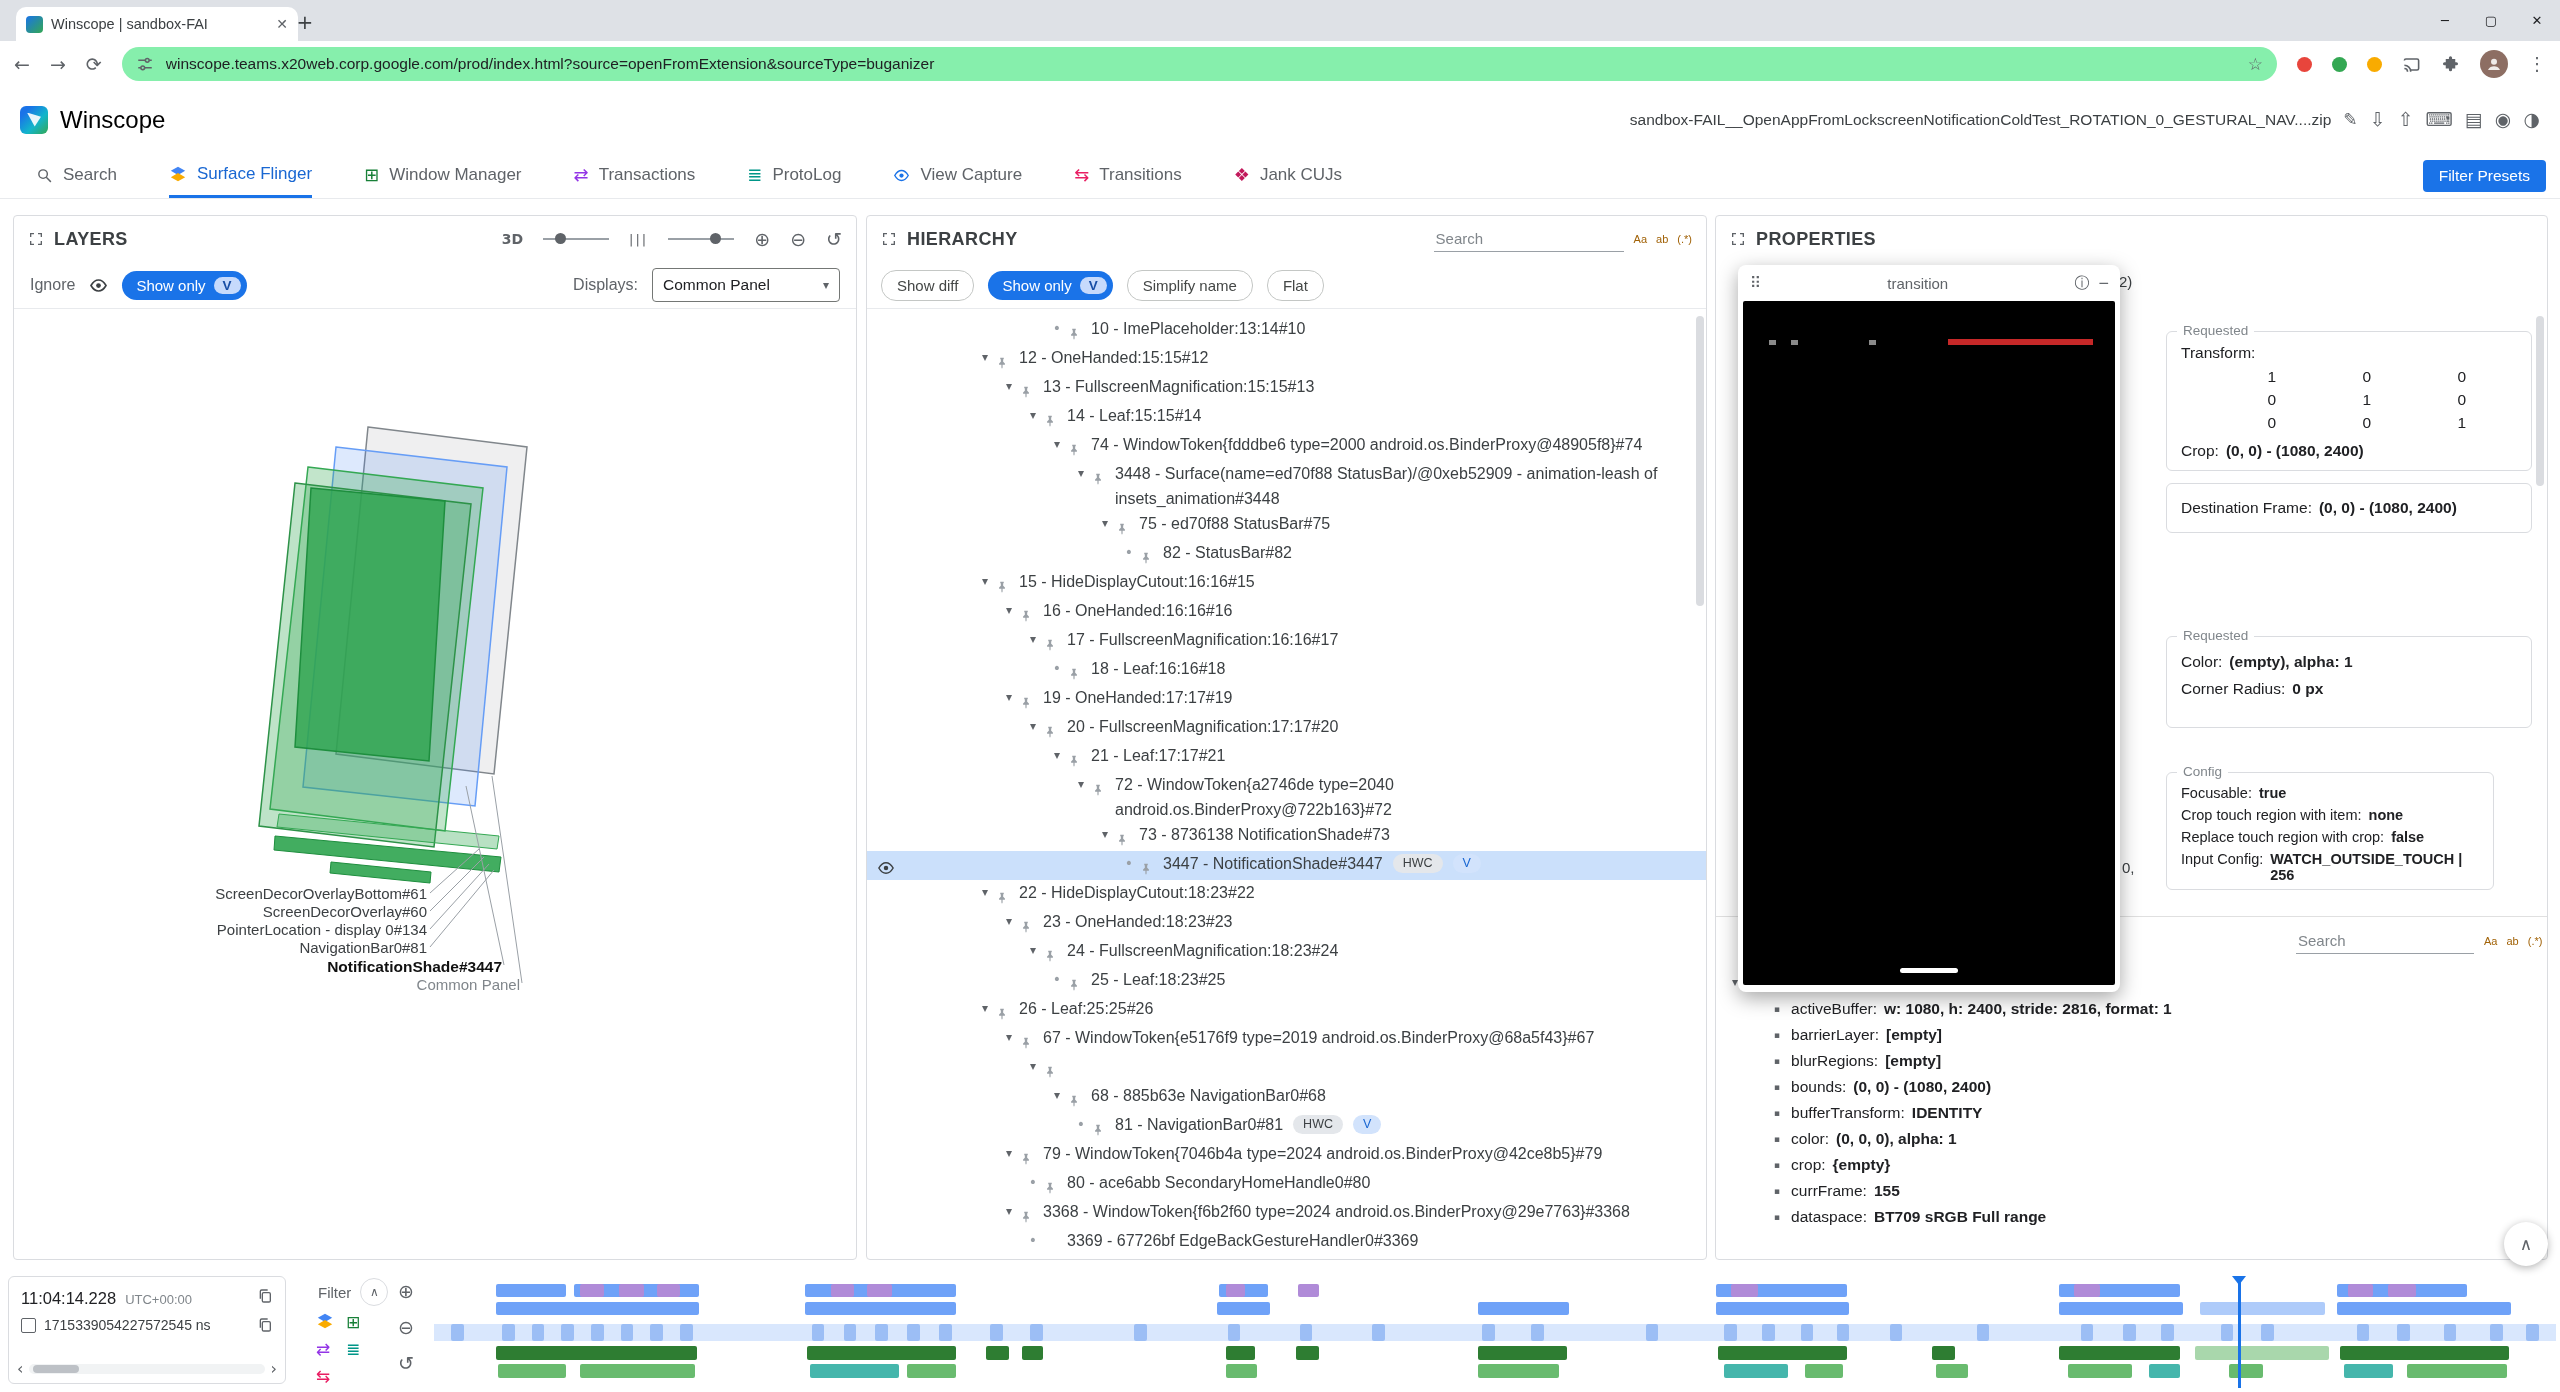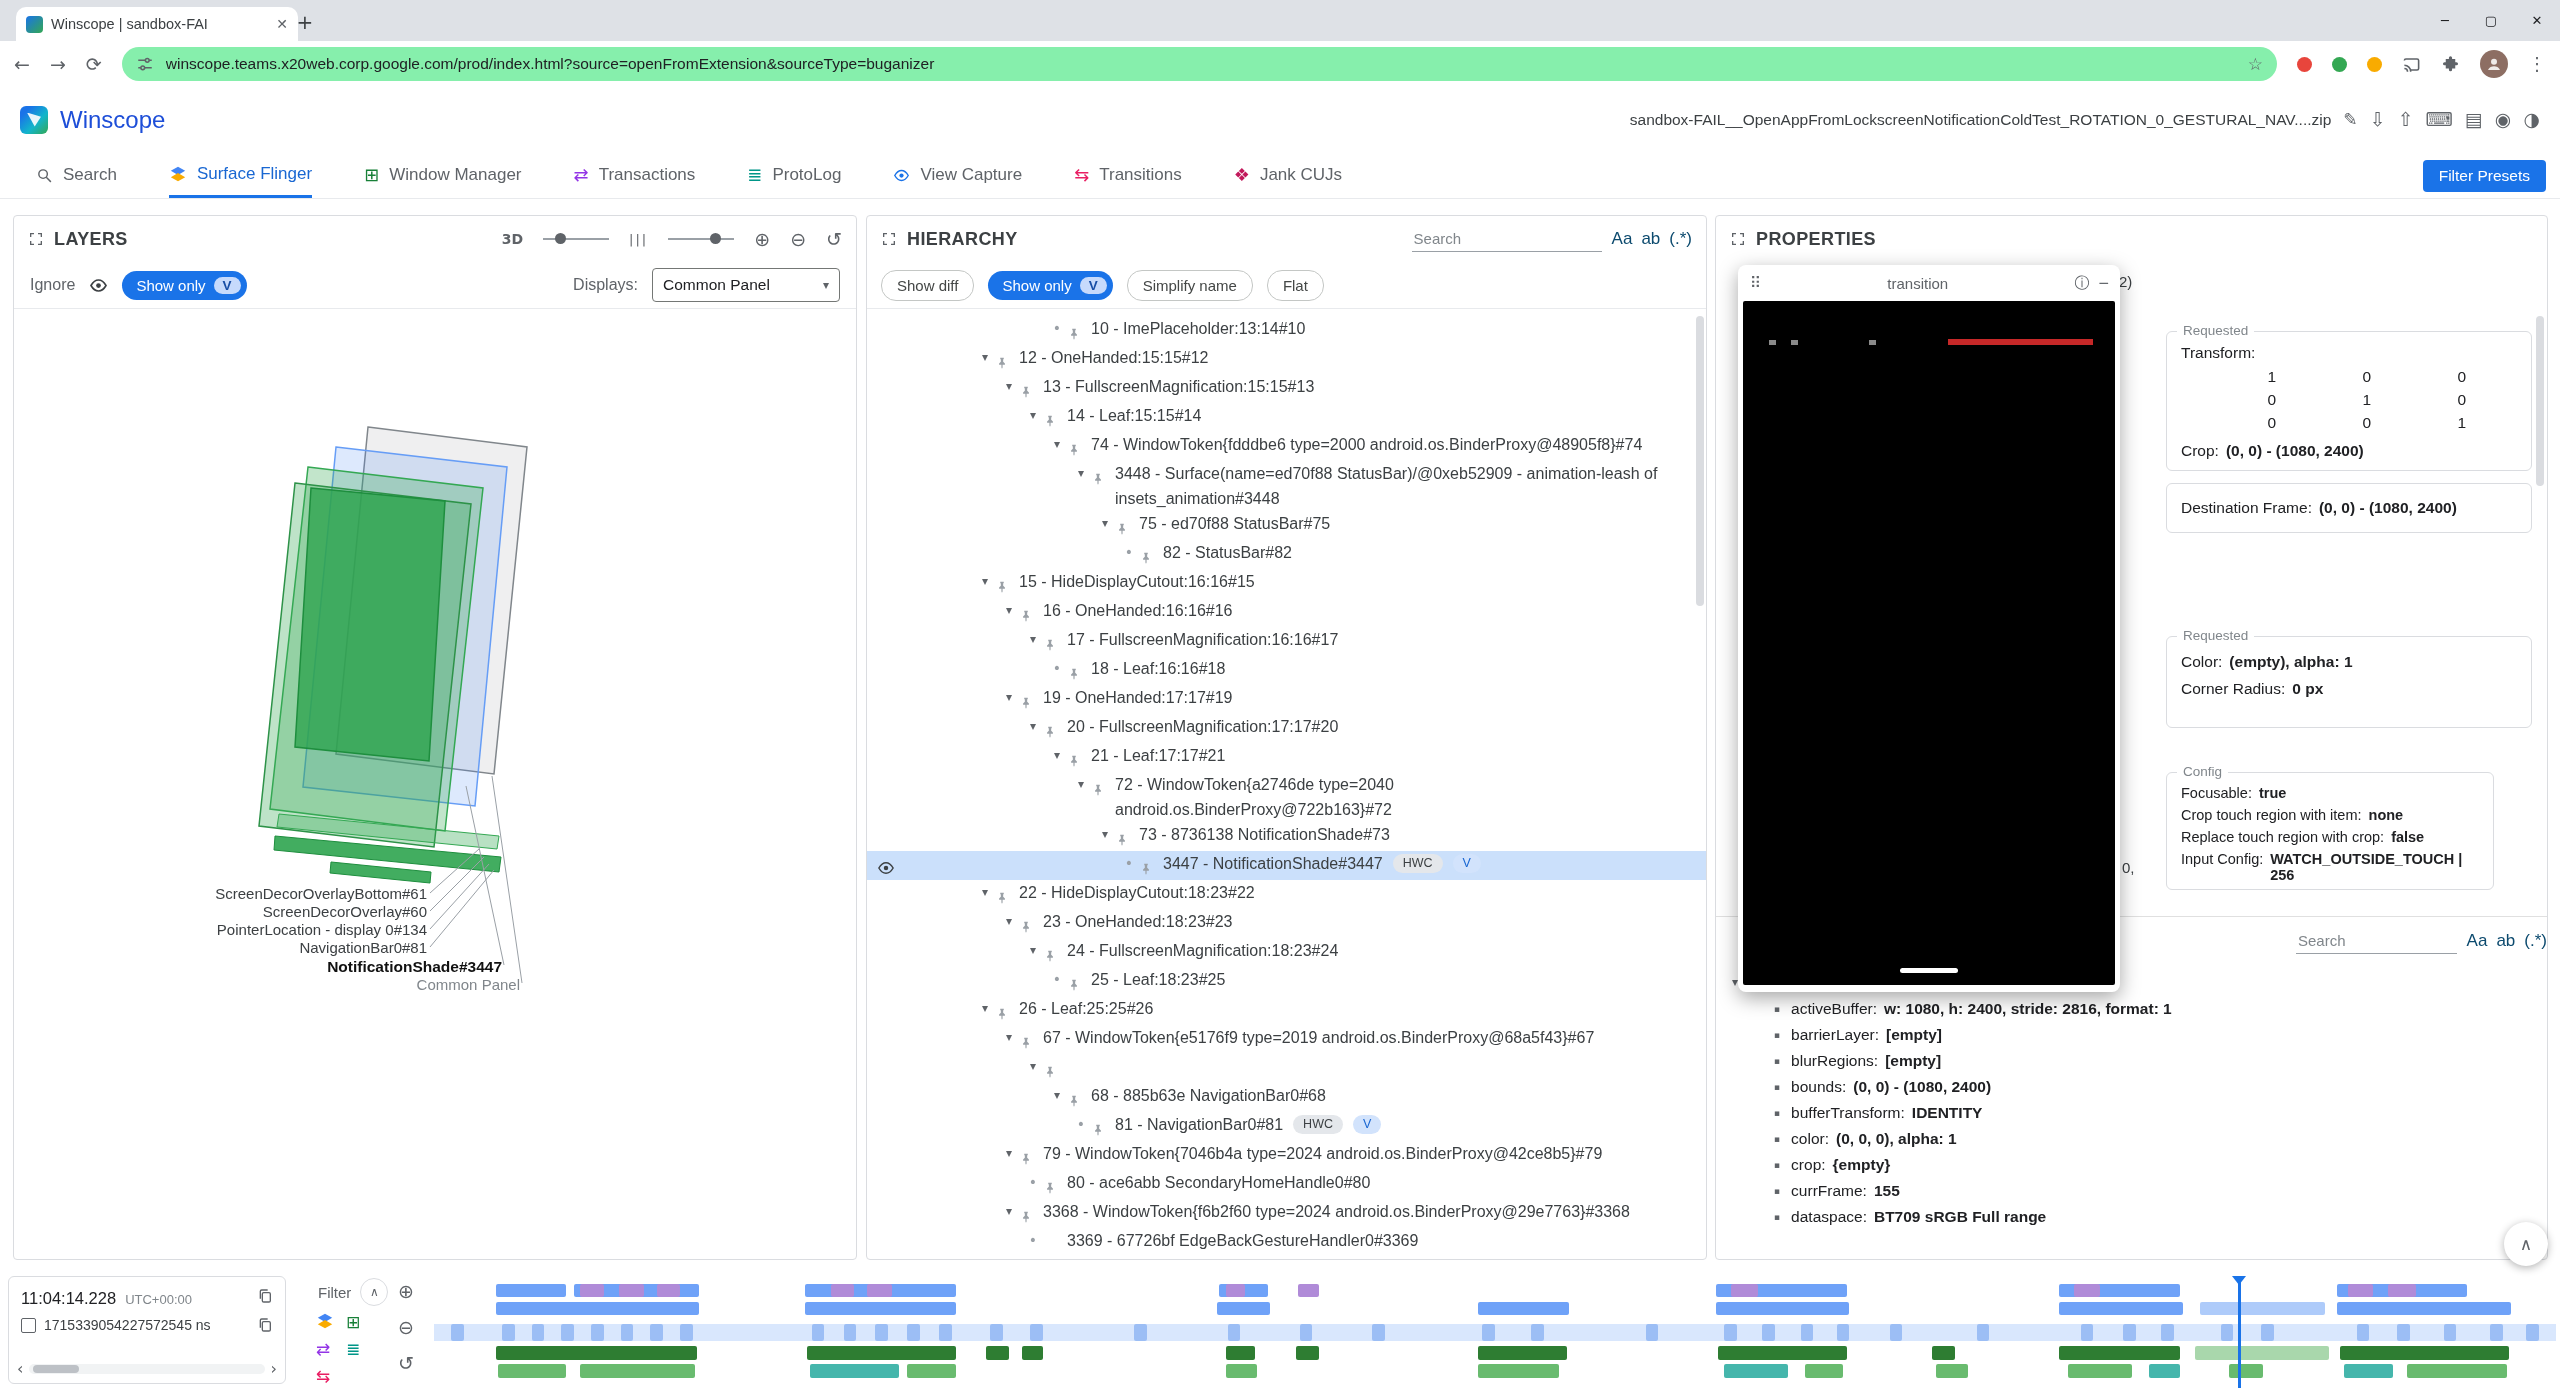--- a/index.html
+++ b/index.html
@@ -23,21 +23,21 @@
   #toolbar .nic{font-size:19px;}
   #urlpill{flex:1;height:34px;background:#86efac;border-radius:17px;display:flex;align-items:center;padding:0 14px;gap:12px;min-width:0;}
   #urlpill .url{font-size:15.5px;color:#202124;white-space:nowrap;overflow:hidden;flex:1;}
   .extdot{width:15px;height:15px;border-radius:50%;flex:none;}
   #avatar{width:28px;height:28px;border-radius:50%;background:#8d6e63;display:flex;align-items:center;justify-content:center;flex:none;}
 
   
   #appheader{position:absolute;top:87px;left:0;right:0;height:65px;background:#fff;display:flex;align-items:center;padding:0 20px;gap:12px;}
   #appheader .logo{width:28px;height:28px;border-radius:6px;background:linear-gradient(135deg,#1a73e8 20%,#12b5cb 60%,#34a853);position:relative;flex:none;}
   #appheader .logo::after{content:"";position:absolute;left:7px;top:7px;width:14px;height:14px;background:#fff;clip-path:polygon(0 0,100% 30%,55% 100%);opacity:.9;}
-  #appheader .title{font-size:24px;font-weight:500;color:#1d4ed8;}
+  #appheader .title{font-size:24px;font-weight:500;color:#000000;}
   #appheader .spacer{flex:1;}
   #appheader .fname{font-size:15.5px;color:#3c4043;}
   #appheader .hic{font-size:19px;}
   #appheader .hic.pencil{font-size:17px;}
 
   
   #navrow{position:absolute;top:152px;left:0;right:0;height:46px;background:#fff;border-bottom:1px solid #e8eaed;
           display:flex;align-items:stretch;padding-left:36px;gap:52px;}
   .navtab{display:flex;align-items:center;gap:10px;font-size:17px;color:#5f6368;box-sizing:border-box;}
   .navtab .tic{font-size:18px;}
@@ -61,21 +61,21 @@
   .lbl{font-size:16px;color:#5f6368;}
   .chipblue{display:inline-flex;align-items:center;gap:8px;background:#1a73e8;color:#fff;height:29px;border-radius:15px;padding:0 6px 0 14px;font-size:15px;}
   .chipblue .badge{background:#c6dafc;color:#174ea6;border-radius:10px;padding:1px 9px;font-size:13.5px;font-weight:700;}
   .chipout{display:inline-flex;align-items:center;background:#fff;border:1px solid #c4c7c5;color:#444746;height:29px;border-radius:15px;padding:0 15px;font-size:15px;}
   .selbox{width:188px;height:34px;border:1px solid #747775;border-radius:4px;display:flex;align-items:center;justify-content:space-between;padding:0 10px;font-size:15.5px;color:#202124;box-sizing:border-box;}
 
   
   .msearchwrap{display:flex;align-items:center;border-bottom:1px solid #9aa0a6;width:190px;}
   .msearch{border:none;outline:none;font-size:15px;font-family:inherit;color:#202124;width:100%;padding:4px 2px;background:transparent;}
   .msearch::placeholder{color:#80868b;}
-  .sicons{display:flex;gap:9px;font-size:17px;color:#0c4a6e;align-items:center;}
+  .sicons{display:flex;gap:9px;font-size:11px;color:#a16207;align-items:center;}
   .hctrl{position:absolute;top:46px;left:0;right:0;height:46px;display:flex;align-items:center;padding:0 14px;gap:14px;border-bottom:1px solid #e8eaed;}
   #htree{position:absolute;top:92px;left:0;right:0;bottom:0;padding-top:8px;font-size:16px;overflow:hidden;}
   .trow{position:relative;min-height:25px;line-height:25px;display:flex;align-items:flex-start;padding-right:36px;}
   .trow.sel{background:#cbe0fb;}
   .arr{width:20px;flex:none;text-align:center;color:#5f6368;font-size:12px;font-family:"DejaVu Sans",sans-serif;}
   .arr.leafdot{font-size:14px;color:#9aa0a6;}
   .pin{width:24px;flex:none;color:#9aa0a6;padding-top:4px;}
   .ntext{color:#3c4043;}
   .chip{height:19px;line-height:19px;border-radius:10px;padding:0 10px;font-size:12.5px;margin-left:10px;margin-top:3px;flex:none;font-weight:500;}
   .chip-hwc{background:#e4e7eb;color:#3c4043;}

